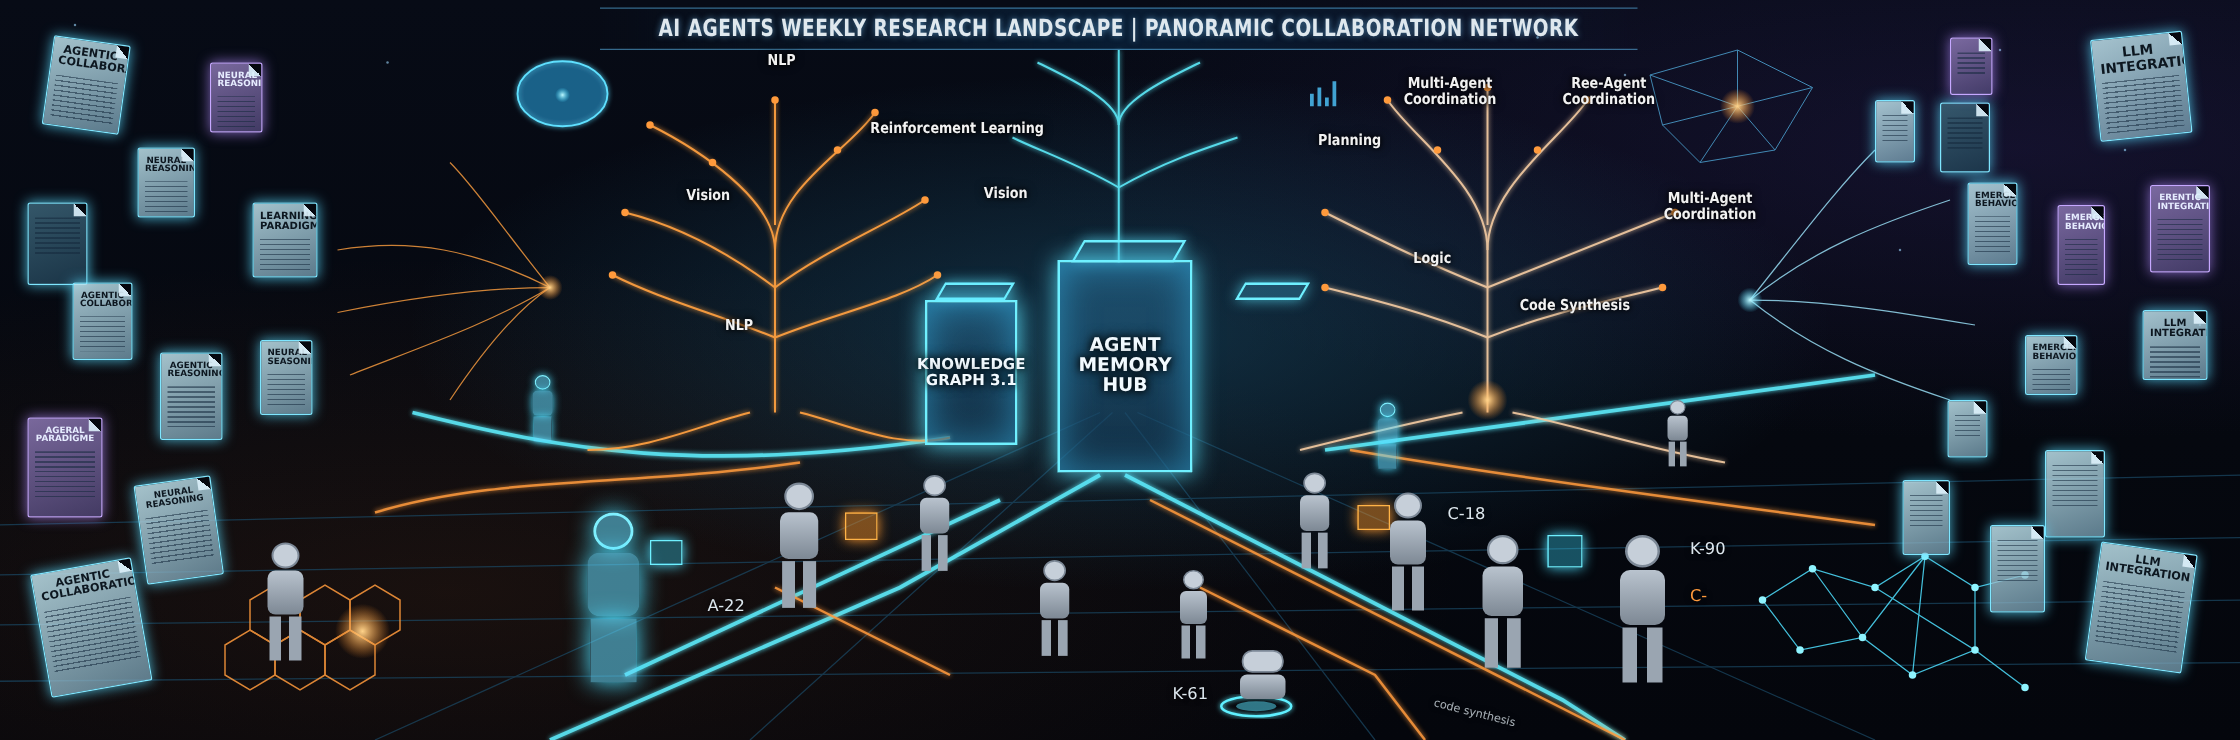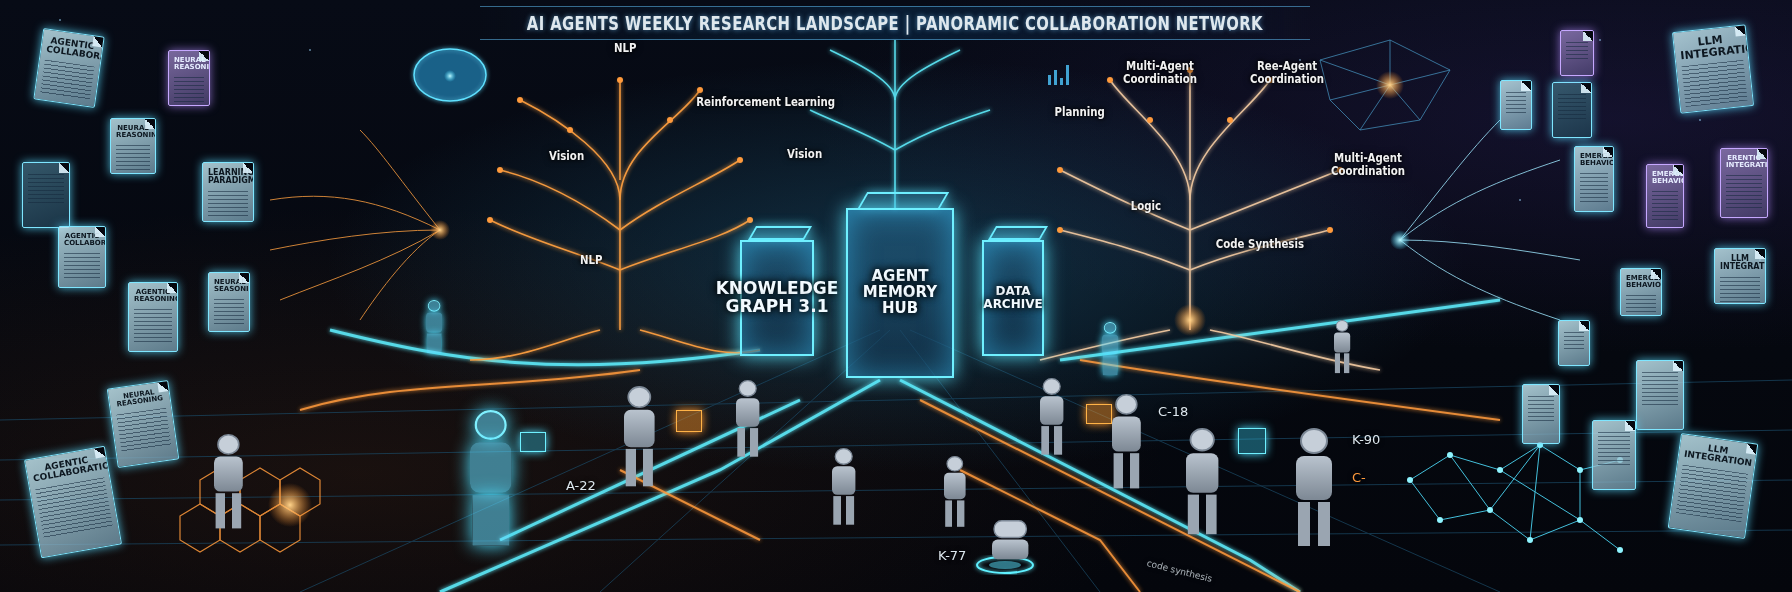--- a/index.html
+++ b/index.html
@@ -263,20 +263,24 @@
       <div class="doc-lines"></div>
   </div>
   <div class="doc" style="left:128px;top:282px;width:50px;height:70px;">
     <div class="doc-title" style="font-size:7px">Agentic Reasoning</div>
       <div class="doc-lines"></div>
   </div>
   <div class="doc" style="left:208px;top:272px;width:42px;height:60px;">
     <div class="doc-title" style="font-size:7px">Neural Seasoning</div>
       <div class="doc-lines"></div>
   </div>
+  <div class="doc purple" style="left:22px;top:334px;width:60px;height:80px;">
+    <div class="doc-title" style="font-size:7px">Ageral Paradigme</div>
+      <div class="doc-lines"></div>
+  </div>
   <div class="doc" style="left:112px;top:384px;width:62px;height:80px;transform:rotate(-8deg);">
     <div class="doc-title" style="font-size:7px">Neural Reasoning</div>
       <div class="doc-lines"></div>
   </div>
   <div class="doc" style="left:32px;top:452px;width:82px;height:100px;transform:rotate(-10deg);">
     <div class="doc-title">Agentic Collaboration</div>
       <div class="doc-lines"></div>
   </div>
 
   <div class="doc" style="left:1676px;top:28px;width:74px;height:82px;transform:rotate(-6deg);">
@@ -336,34 +340,30 @@
   <div class="label" style="left:784px;top:148px;">Vision</div>
   <div class="label" style="left:1110px;top:60px;width:100px;white-space:normal;">Multi-Agent Coordination</div>
   <div class="label" style="left:1232px;top:60px;width:110px;white-space:normal;">Ree-Agent Coordination</div>
   <div class="label" style="left:1050px;top:106px;">Planning</div>
   <div class="label" style="left:1318px;top:152px;width:100px;white-space:normal;">Multi-Agent Coordination</div>
   <div class="label" style="left:1128px;top:200px;">Logic</div>
   <div class="label" style="left:1208px;top:238px;">Code Synthesis</div>
 
   <div class="cube-top" style="left:752px;top:226px;width:56px;height:14px;"></div>
   <div class="cube" style="left:740px;top:240px;width:74px;height:116px;">
-    <div class="cube-label" style="font-size:17px;">KNOWLEDGE
+    <div class="cube-label" style="font-size:12px;">KNOWLEDGE
 GRAPH 3.1</div>
   </div>
   <div class="cube-top" style="left:862px;top:192px;width:82px;height:18px;"></div>
   <div class="cube" style="left:846px;top:208px;width:108px;height:170px;">
     <div class="cube-label" style="font-size:15px;">AGENT
 MEMORY
 HUB</div>
   </div>
   <div class="cube-top" style="left:992px;top:226px;width:52px;height:14px;"></div>
-  <div class="cube" style="left:982px;top:240px;width:62px;height:116px;">
-    <div class="cube-label" style="font-size:12px;">DATA
-ARCHIVE</div>
-  </div>
 
   <div class="robot holo" style="left:470px;top:410px;transform:scale(2.3);transform-origin:top left;">
     <div class="head"></div>
       <div class="body"></div>
       <div class="legs"></div>
   </div>
   <div class="box cyan" style="left:520px;top:432px;width:26px;height:20px;"></div>
   <div class="robot" style="left:624px;top:386px;transform:scale(1.7);transform-origin:top left;">
     <div class="head"></div>
       <div class="body"></div>
@@ -427,18 +427,18 @@
       <div class="legs"></div>
   </div>
   <div class="robot" style="left:1334px;top:320px;transform:scale(0.9);transform-origin:top left;">
     <div class="head"></div>
       <div class="body"></div>
       <div class="legs"></div>
   </div>
 
   <div class="agent-tag" style="left:566px;top:478px;">A-22</div>
   <div class="agent-tag" style="left:1158px;top:404px;">C-18</div>
-  <div class="agent-tag" style="left:938px;top:548px;">K-77</div>
+  <div class="agent-tag" style="left:938px;top:548px;">K-61</div>
   <div class="agent-tag" style="left:1352px;top:432px;">K-90</div>
   <div class="agent-tag" style="left:1352px;top:470px;color:#ff9a3c;">C-</div>
   <div class="agent-tag" style="left:1146px;top:566px;font-size:9px;transform:rotate(14deg);opacity:0.75;">code synthesis</div>
 
 </div>
 
 </body></html>

